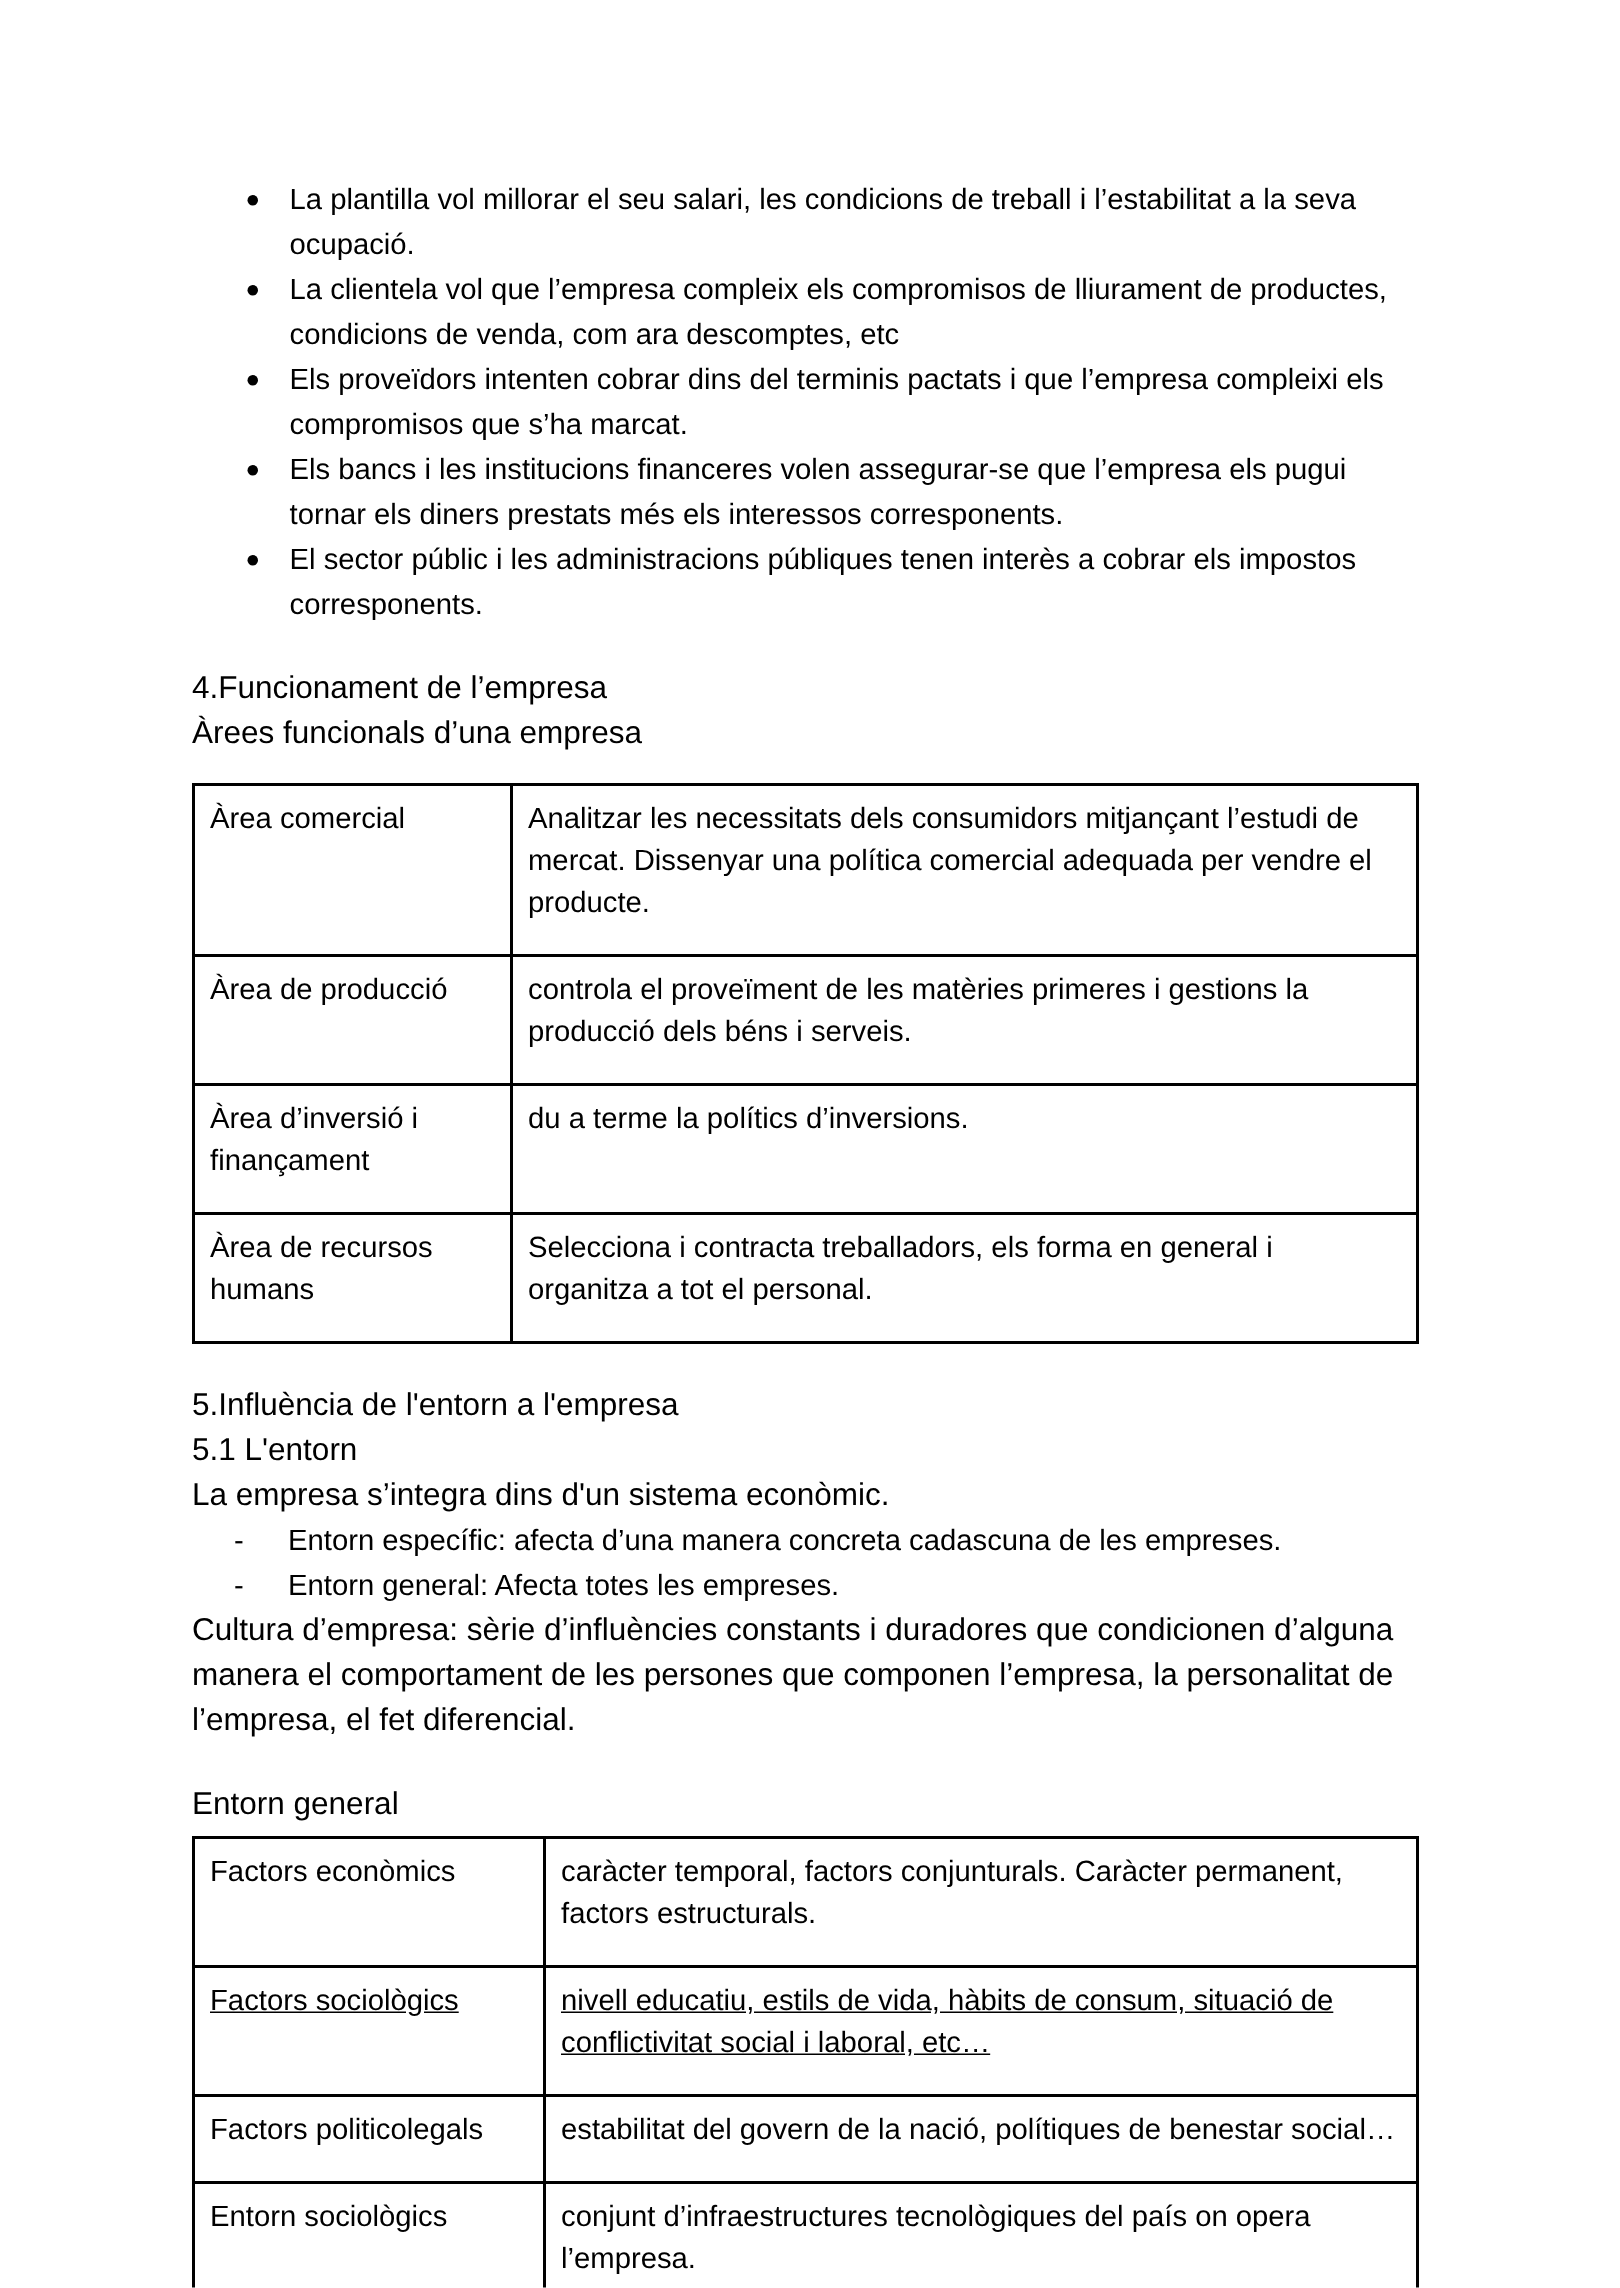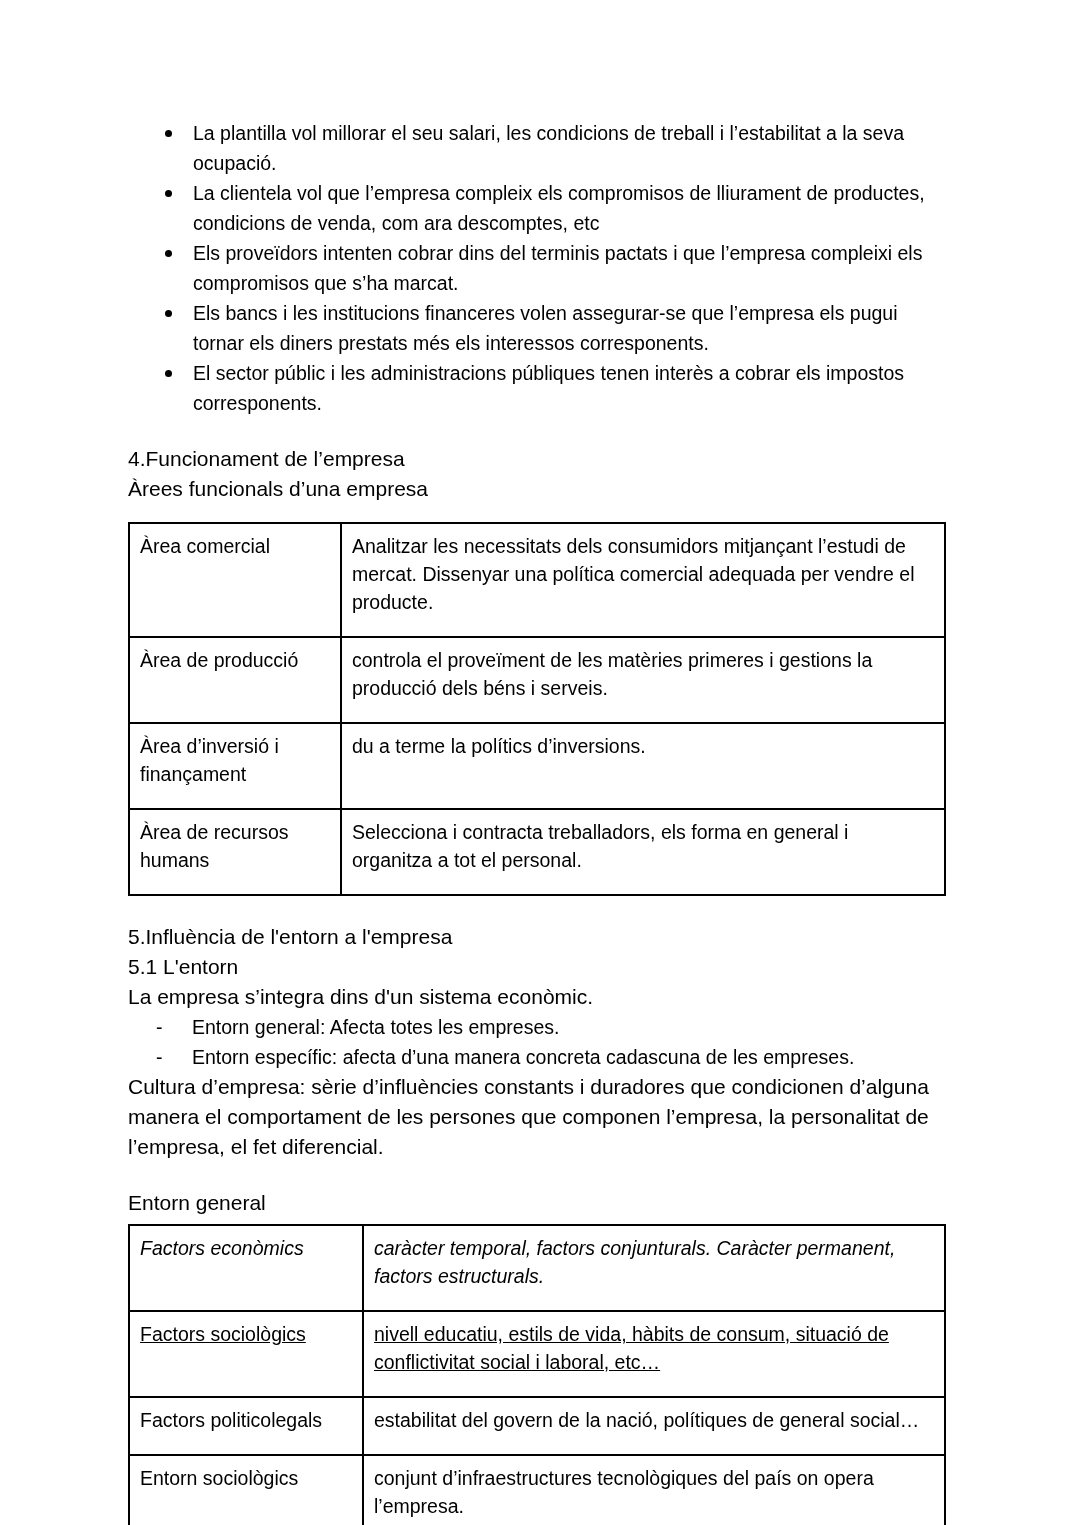--- a/index.html
+++ b/index.html
@@ -100,21 +100,21 @@
     padding: 8px 10px 20px 10px;
   }
   table.areas td.col-key { width: 190px; }
   table.entorn td.col-key { width: 212px; }
 
   table.areas tr.r1 td { height: 74px; }
   table.areas tr.r2 td { height: 46px; }
   table.areas tr.r3 td { height: 46px; }
   table.areas tr.r4 td { height: 46px; }
 
-  table.entorn tr.e1 td { height: 46px; font-style: italic; }
+  table.entorn tr.e1 td { height: 46px; }
   table.entorn tr.e2 td { height: 46px; text-decoration: underline; }
   table.entorn tr.e3 td { height: 18px; }
   table.entorn tr.e4 td { height: 46px; }
   table.entorn tr.e5 td { height: 46px; }
 </style>
 </head>
 <body>
 
 <div class="page">
   <div class="content">
@@ -155,22 +155,22 @@
       </tbody>
     </table>
 
     <div class="spacer-lg"></div>
 
     <p class="para">5.Influència de l'entorn a l'empresa</p>
     <p class="para">5.1 L'entorn</p>
     <p class="para"> La empresa s’integra dins d'un sistema econòmic.</p>
 
     <ul class="dashes">
+      <li>Entorn específic: afecta d’una manera concreta cadascuna de les empreses.</li>
       <li>Entorn general: Afecta totes les empreses.</li>
-      <li>Entorn específic: afecta d’una manera concreta cadascuna de les empreses.</li>
     </ul>
 
     <p class="para">Cultura d’empresa: sèrie d’influències constants i duradores que condicionen d’alguna manera el comportament de les persones que componen l’empresa, la personalitat de l’empresa, el fet diferencial.</p>
 
     <div class="spacer-lg"></div>
 
     <p class="para">Entorn general</p>
 
     <div class="spacer-xs"></div>
 
@@ -179,21 +179,21 @@
         <tr class="e1">
           <td class="col-key">Factors econòmics</td>
           <td class="col-val">caràcter temporal, factors conjunturals. Caràcter permanent, factors estructurals.</td>
         </tr>
         <tr class="e2">
           <td class="col-key">Factors sociològics</td>
           <td class="col-val">nivell educatiu, estils de vida, hàbits de consum, situació de conflictivitat social i laboral, etc…</td>
         </tr>
         <tr class="e3">
           <td class="col-key">Factors politicolegals</td>
-          <td class="col-val">estabilitat del govern de la nació, polítiques de general social…</td>
+          <td class="col-val">estabilitat del govern de la nació, polítiques de benestar social…</td>
         </tr>
         <tr class="e4">
           <td class="col-key">Entorn sociològics</td>
           <td class="col-val">conjunt d’infraestructures tecnològiques del país on opera l’empresa.</td>
         </tr>
         <tr class="e5">
           <td class="col-key">entorn ecològic o mediambiental</td>
           <td class="col-val">Aconseguir un desenvolupament sostenible.</td>
         </tr>
       </tbody>

